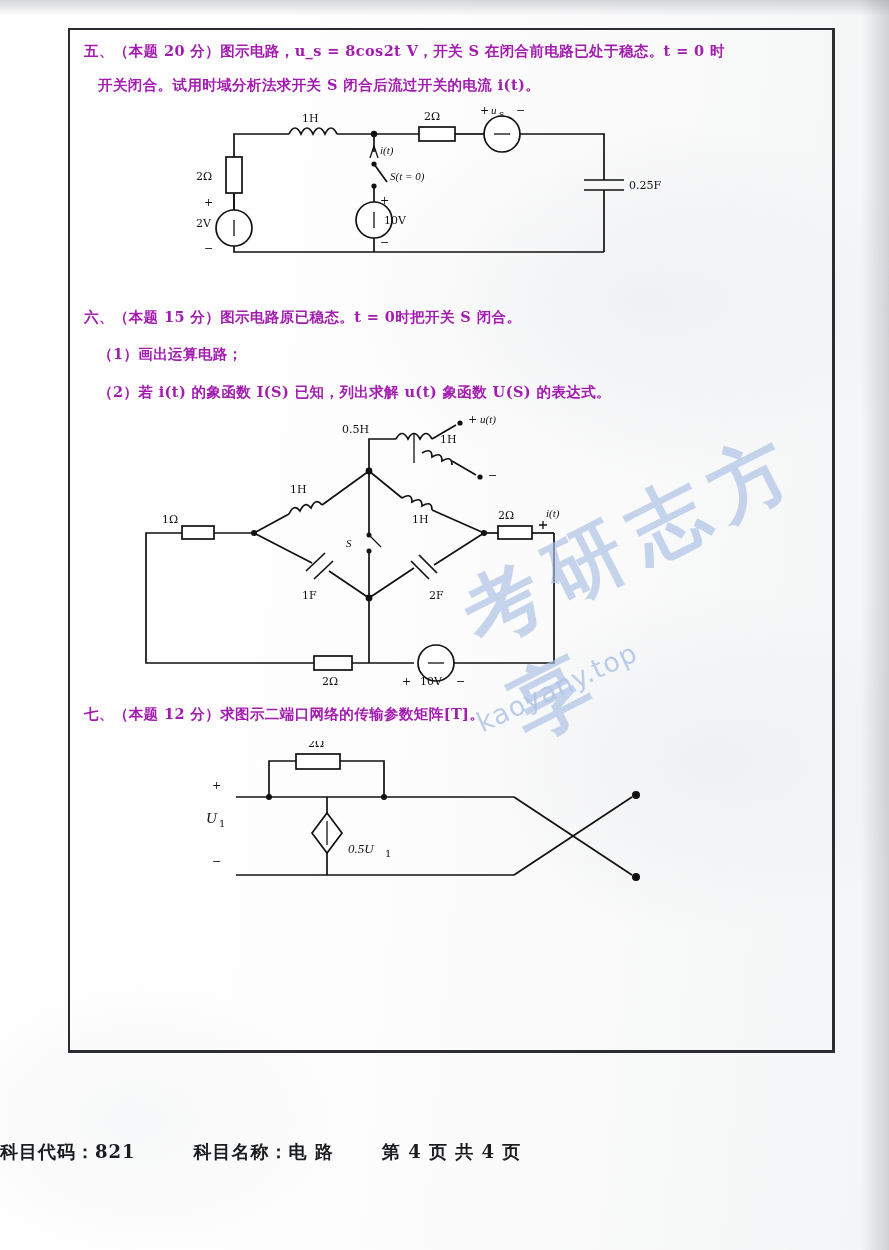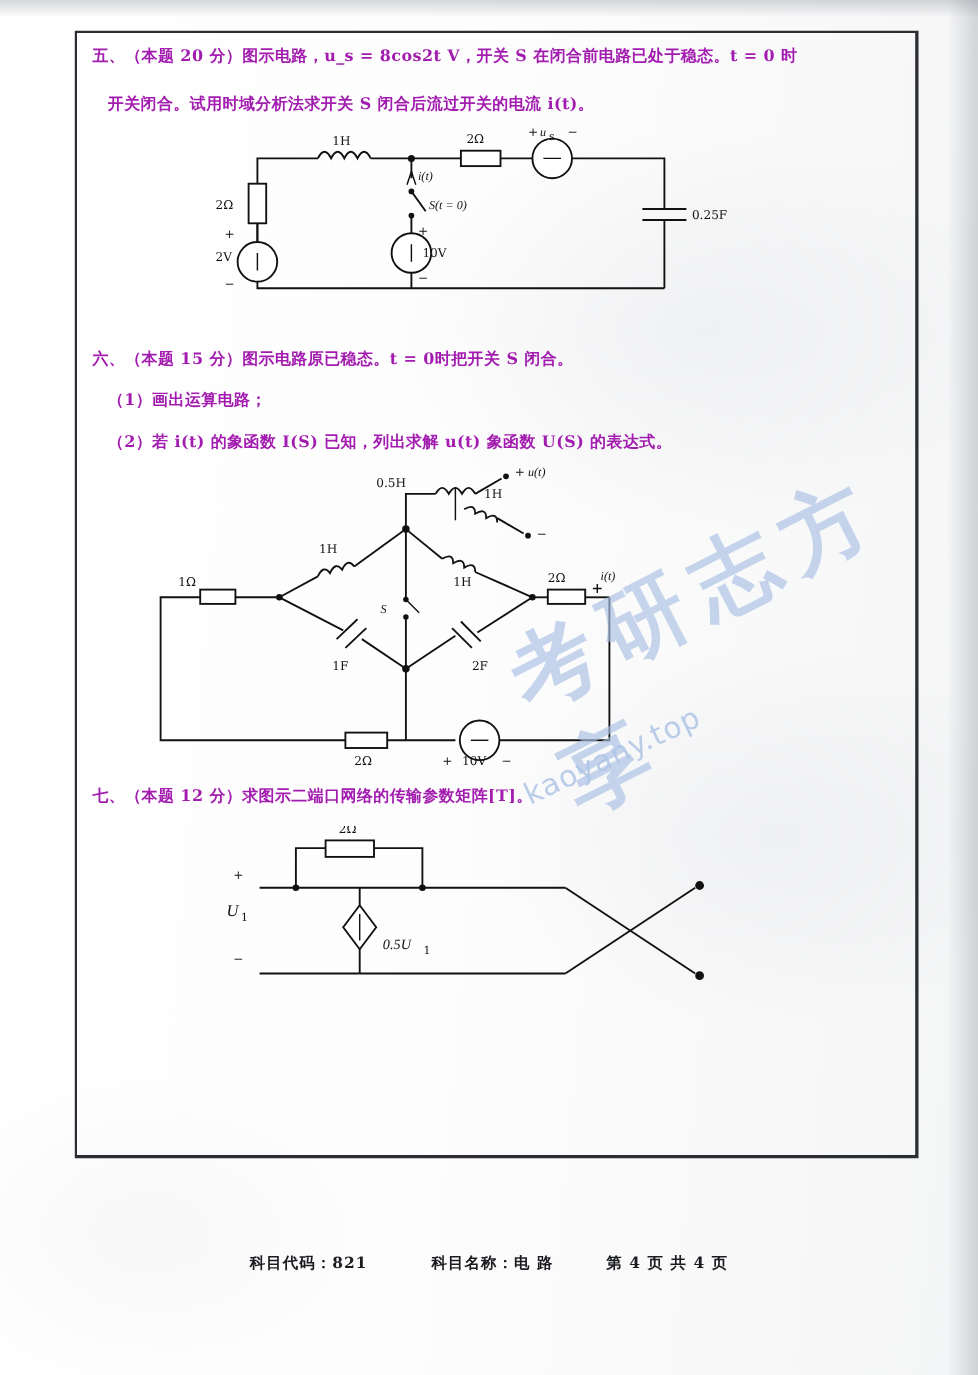--- a/index.html
+++ b/index.html
@@ -71,22 +71,21 @@
     left:470px;top:672px;
     font-size:27px;
     transform:rotate(-25deg);
     color:#b0c5e6;
     letter-spacing:1px;
     opacity:0.85;
   }
   .footer{
     position:absolute;
     left:0;top:1140px;width:889px;
-    text-align:center;
-    font-size:14px;
+    font-size:18px;
     font-weight:700;
     font-family:"DejaVu Serif", serif;
     color:#1a1c20;
     letter-spacing:1px;
   }
   .footer span{display:inline-block;}
   .f-gap1{width:58px;}
   .f-gap2{width:48px;}
   .lbl{font-size:11px;font-family:"DejaVu Serif",serif;fill:#111;}
   .lbl-i{font-size:11px;font-style:italic;font-family:"Liberation Serif",serif;fill:#111;}
@@ -100,21 +99,21 @@
 
 <div class="page"></div>
 <div class="top-shadow"></div>
 <div class="edge-shadow"></div>
 <div class="sheet-border"></div>
 
 <div class="content">
 
   <div class="q-block">
     <div class="q-line">五、（本题 20 分）图示电路，u_s = 8cos2t V，开关 S 在闭合前电路已处于稳态。t = 0 时</div>
-    <div class="q-line indent" style="margin-top:22px;">开关闭合。试用时域分析法求开关 S 闭合后流过开关的电流 i(t)。</div>
+    <div class="q-line indent" style="margin-top:12px;">开关闭合。试用时域分析法求开关 S 闭合后流过开关的电流 i(t)。</div>
   </div>
 
   <div class="fig" style="height:190px;margin-top:6px;">
     <svg width="730" height="190" viewBox="0 0 730 190">
 
       <path class="wire" d="M150 118 L150 32 L205 32"></path>
 
       <path class="wire" d="M205 32 q6 -12 12 0 q6 -12 12 0 q6 -12 12 0 q6 -12 12 0"></path>
       <path class="wire" d="M253 32 L290 32"></path>
       <text class="lbl" x="218" y="20">1H</text>

